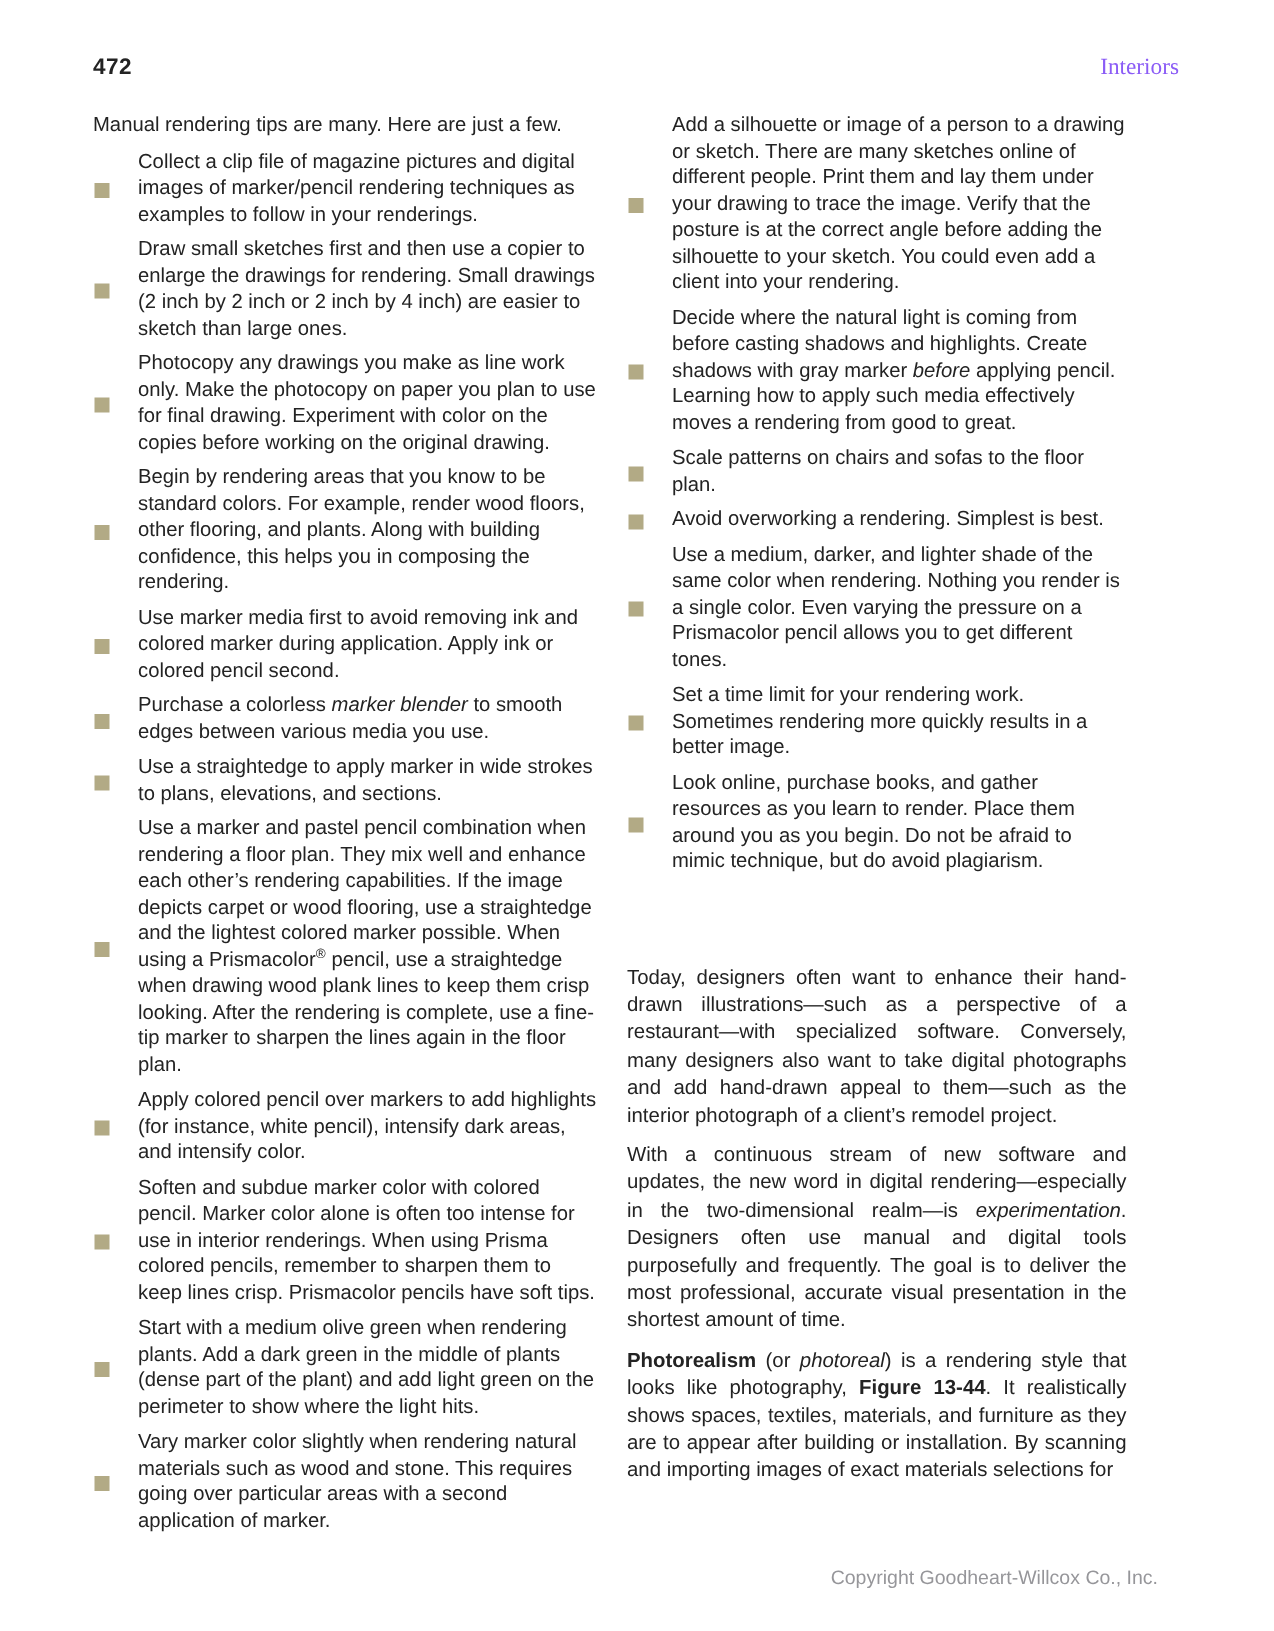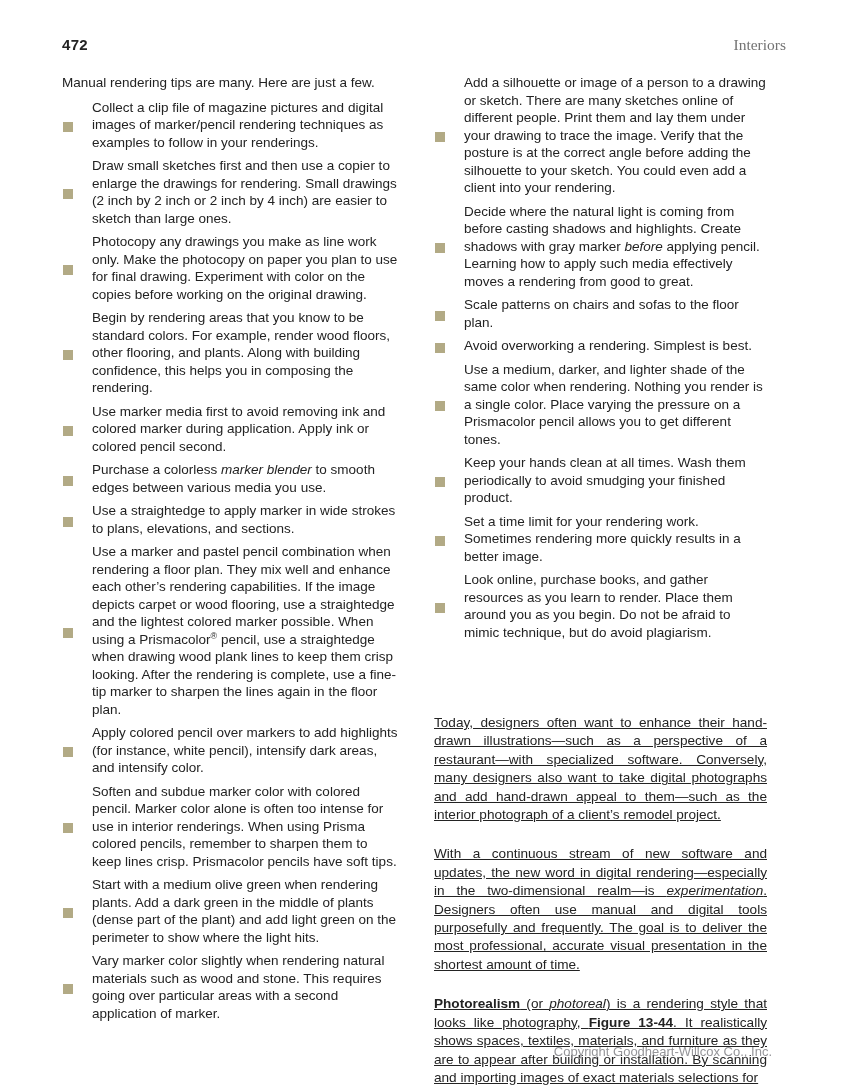--- a/index.html
+++ b/index.html
@@ -9,25 +9,25 @@
     background:#ffffff;
     font-family:"Liberation Sans", sans-serif;
     color:var(--body-text, #232323);
     overflow:hidden;
   }
   .page-header {
     position:absolute; top:36px; left:62px; right:63px;
     display:flex; justify-content:space-between; align-items:baseline;
   }
   .page-number { font-size:15px; font-weight:bold; letter-spacing:0.3px; }
-  .running-head { font-family:"Liberation Serif", serif; font-size:15.5px; color:#737373; }
+  .running-head { font-family:"Liberation Serif", serif; font-size:15.5px; color:#8b5cf6; }
 
   .columns {
     position:absolute; top:74px; left:62px;
-    display:flex; gap:34px;
+    display:flex; gap:18px;
   }
   .col-left  { width:338px; }
   .col-right { width:333px; }
 
   .intro { margin:0 0 7px 0; font-size:13.5px; line-height:17.5px; }
 
   ul.bullets { list-style:none; margin:0; padding:0; }
   ul.bullets li { display:flex; align-items:center; margin:0 0 6px 0; }
   .bullet {
     flex:0 0 10px; width:10px; height:10px;
@@ -37,24 +37,23 @@
   .li-text { margin-left:19px; font-size:13.5px; line-height:17.5px; }
 
   .section-heading {
     margin:21px 0 0 0;
     font-size:28px; line-height:31px; font-weight:400;
     letter-spacing:0.3px;
     color:var(--heading, #867a2d);
   }
 
   .para {
-    margin:21px 0 0 0;
+    margin:8px 0 0 0;
     font-size:13.6px; line-height:18.4px;
     text-align:justify;
-    text-decoration:underline;
   }
   .b { font-weight:bold; }
   .i { font-style:italic; }
   sup { font-size:9px; line-height:0; vertical-align:super; }
 
   .page-footer {
     position:absolute; top:1044px; right:77px;
     font-size:13px;
     color:var(--footer-text, #96969a);
   }
@@ -138,25 +137,21 @@
           <li>
             <span class="bullet"></span>
             <span class="li-text">Scale patterns on chairs and sofas to the floor plan.</span>
           </li>
           <li>
             <span class="bullet"></span>
             <span class="li-text">Avoid overworking a rendering. Simplest is best.</span>
           </li>
           <li>
             <span class="bullet"></span>
-            <span class="li-text">Use a medium, darker, and lighter shade of the same color when rendering. Nothing you render is a single color. Place varying the pressure on a Prismacolor pencil allows you to get different tones.</span>
-          </li>
-          <li>
-            <span class="bullet"></span>
-            <span class="li-text">Keep your hands clean at all times. Wash them periodically to avoid smudging your finished product.</span>
+            <span class="li-text">Use a medium, darker, and lighter shade of the same color when rendering. Nothing you render is a single color. Even varying the pressure on a Prismacolor pencil allows you to get different tones.</span>
           </li>
           <li>
             <span class="bullet"></span>
             <span class="li-text">Set a time limit for your rendering work. Sometimes rendering more quickly results in a better image.</span>
           </li>
           <li>
             <span class="bullet"></span>
             <span class="li-text">Look online, purchase books, and gather resources as you learn to render. Place them around you as you begin. Do not be afraid to mimic technique, but do avoid plagiarism.</span>
           </li>
         </ul>

